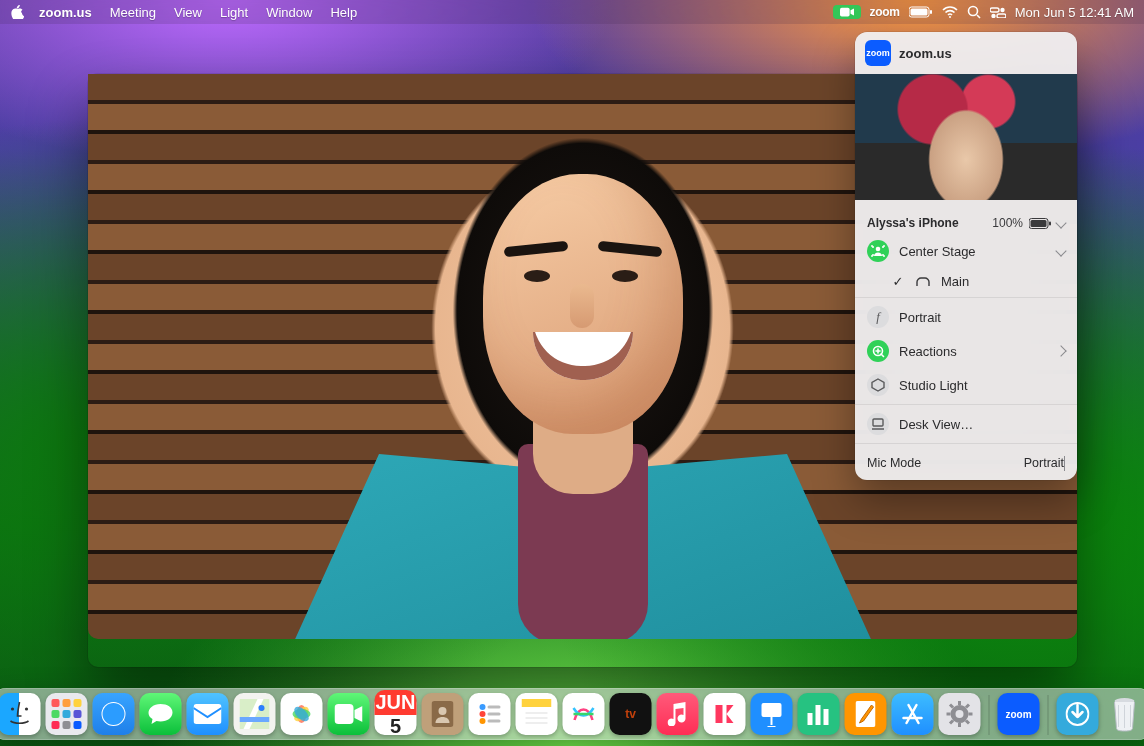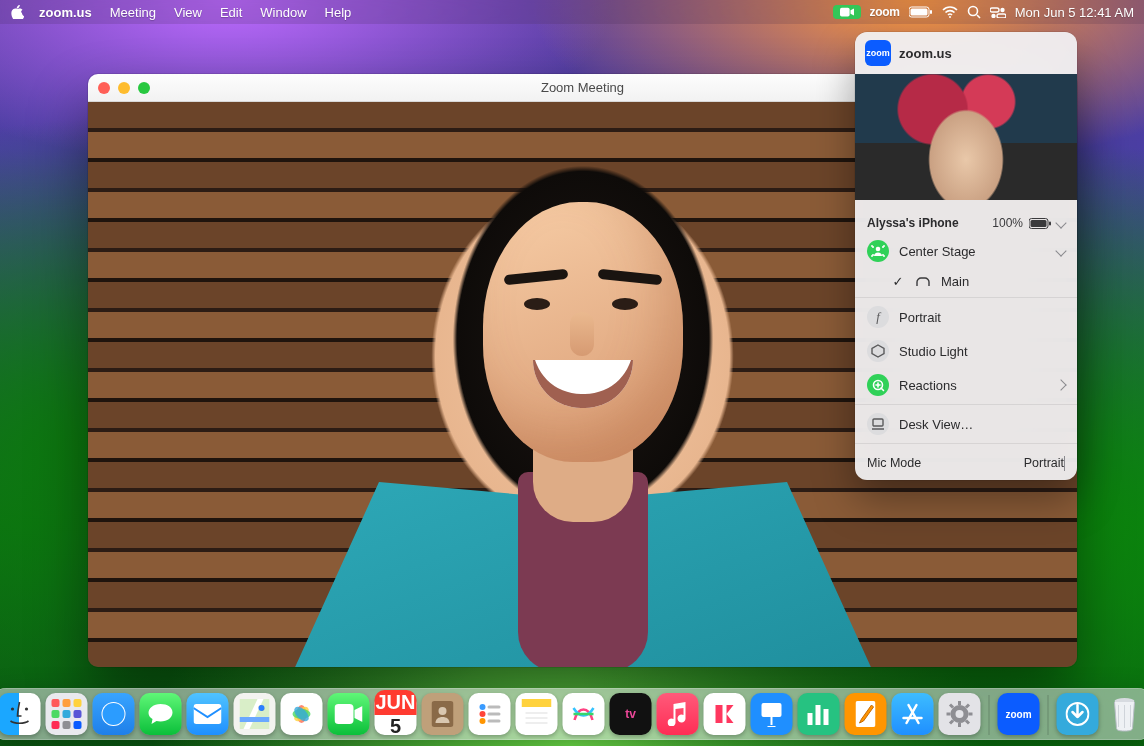--- a/index.html
+++ b/index.html
@@ -136,21 +136,21 @@
 <div class="wallpaper"></div>
 
 <div class="menubar">
   <div class="menu-items">
     <svg class="apple-logo" viewBox="0 0 14 16">
         <path d="M11.6 8.5c0-2 1.6-2.9 1.7-3C12.4 4.2 11 4 10.5 4c-1.2-.1-2.3.7-2.9.7S6 4 5 4C3.5 4 2.1 4.9 1.3 6.3c-1.6 2.8-.4 7 1.1 9.3.8 1.1 1.7 2.4 2.9 2.3 1.2 0 1.6-.8 3-.8s1.8.8 3 .7c1.2 0 2-1.1 2.8-2.3.9-1.3 1.2-2.6 1.3-2.6-.1 0-2.8-1.1-2.8-4.4zM9.3 2.6C9.9 1.8 10.3.7 10.2 0c-.9 0-2 .6-2.6 1.4C7 2.1 6.5 3.2 6.6 4.2c1 .1 2.1-.6 2.7-1.6z"></path>
       </svg>
     <span class="app-name">zoom.us</span>
     <span>Meeting</span>
     <span>View</span>
-    <span>Edit</span>
+    <span>Light</span>
     <span>Window</span>
     <span>Help</span>
   </div>
   <div class="right">
     <span class="menubar-zoom-pill">
       <svg viewBox="0 0 16 10">
           <rect x="0" y="0" width="11" height="10" rx="2"></rect>
           <path d="M12 3l4-2v8l-4-2z"></path>
         </svg>
     </span>
@@ -182,28 +182,20 @@
           <circle cx="12.5" cy="4" r="2.2" fill="#fff" stroke="none"></circle>
           <rect x="7" y="8" width="9" height="4" rx="2"></rect>
           <circle cx="3.5" cy="10" r="2.2" fill="#fff" stroke="none"></circle>
         </svg>
     </span>
     <span class="clock">Mon Jun 5  12:41 AM</span>
   </div>
 </div>
 
 <div class="window">
-  <div class="titlebar">
-    <div class="traffic">
-      <span class="tc-close"></span>
-      <span class="tc-min"></span>
-      <span class="tc-max"></span>
-    </div>
-    <div class="title">Zoom Meeting</div>
-  </div>
   <div class="video">
     <div class="person-hair"></div>
     <div class="blazer"></div>
     <div class="shirt"></div>
     <div class="person-neck"></div>
     <div class="person-face"></div>
     <div class="eyebrow eb-l"></div>
     <div class="eyebrow eb-r"></div>
     <div class="eye ey-l"></div>
     <div class="eye ey-r"></div>
@@ -250,39 +242,39 @@
           <path d="M2 9V5c0-2 2-4 4-4h4c2 0 4 2 4 4v4"></path>
         </svg>
       <span>Main</span>
     </div>
     <hr>
     <div class="row">
       <span class="icn" style="font-style:italic;font-family:serif;color:#5a5a5c">f</span>
       <span>Portrait</span>
     </div>
     <div class="row">
-      <span class="icn">
-        <svg width="14" height="14" viewBox="0 0 14 14" fill="none" stroke="#5a5a5c" stroke-width="1.4">
-            <path d="M7 1l6 3.5v5L7 13 1 9.5v-5z"></path>
-          </svg>
-      </span>
-      <span>Studio Light</span>
-    </div>
-    <div class="row">
       <span class="icn green">
         <svg width="14" height="14" viewBox="0 0 14 14" fill="none" stroke="#fff" stroke-width="1.6">
             <circle cx="7" cy="7" r="4.5"></circle>
             <path d="M10 10l2.5 2.5" stroke-linecap="round"></path>
             <path d="M7 5v4M5 7h4" stroke-linecap="round"></path>
           </svg>
       </span>
       <span>Reactions</span>
       <span class="tail">
           <span class="chevron"></span>
         </span>
+    </div>
+    <div class="row">
+      <span class="icn">
+        <svg width="14" height="14" viewBox="0 0 14 14" fill="none" stroke="#5a5a5c" stroke-width="1.4">
+            <path d="M7 1l6 3.5v5L7 13 1 9.5v-5z"></path>
+          </svg>
+      </span>
+      <span>Studio Light</span>
     </div>
     <hr>
     <div class="row">
       <span class="icn">
         <svg width="14" height="14" viewBox="0 0 14 14" fill="none" stroke="#5a5a5c" stroke-width="1.4">
             <rect x="2" y="2" width="10" height="7" rx="1"></rect>
             <path d="M1 12h12"></path>
           </svg>
       </span>
       <span>Desk View…</span>
@@ -392,21 +384,21 @@
         <path d="M4 14h22M4 19h22M4 24h22" stroke="#ddd"></path>
       </svg>
     </div>
   <div class="app af-freeform">
       <svg width="28" height="28" viewBox="0 0 28 28" fill="none" stroke-width="2.5">
         <path d="M5 20c4-14 14-14 18 0" stroke="#ff4283"></path>
         <path d="M4 8c6 10 14 10 20 0" stroke="#34c3ff"></path>
         <path d="M4 14h20" stroke="#38d66b"></path>
       </svg>
     </div>
-  <div class="app af-tv" style="color:#ec4899;font-weight:700;font-size:12px">tv</div>
+  <div class="app af-tv" style="color:#c2410c;font-weight:700;font-size:12px">tv</div>
   <div class="app af-music">
       <svg width="20" height="24" viewBox="0 0 20 24" fill="#fff">
         <path d="M6 2l12-2v16a4 4 0 11-2-3V6L8 7v13a4 4 0 11-2-3z"></path>
       </svg>
     </div>
   <div class="app af-news">
       <svg width="24" height="24" viewBox="0 0 24 24" fill="#ff375f">
         <path d="M3 3h7v18H3zM14 3h7l-7 9 7 9h-7z"></path>
       </svg>
     </div>

